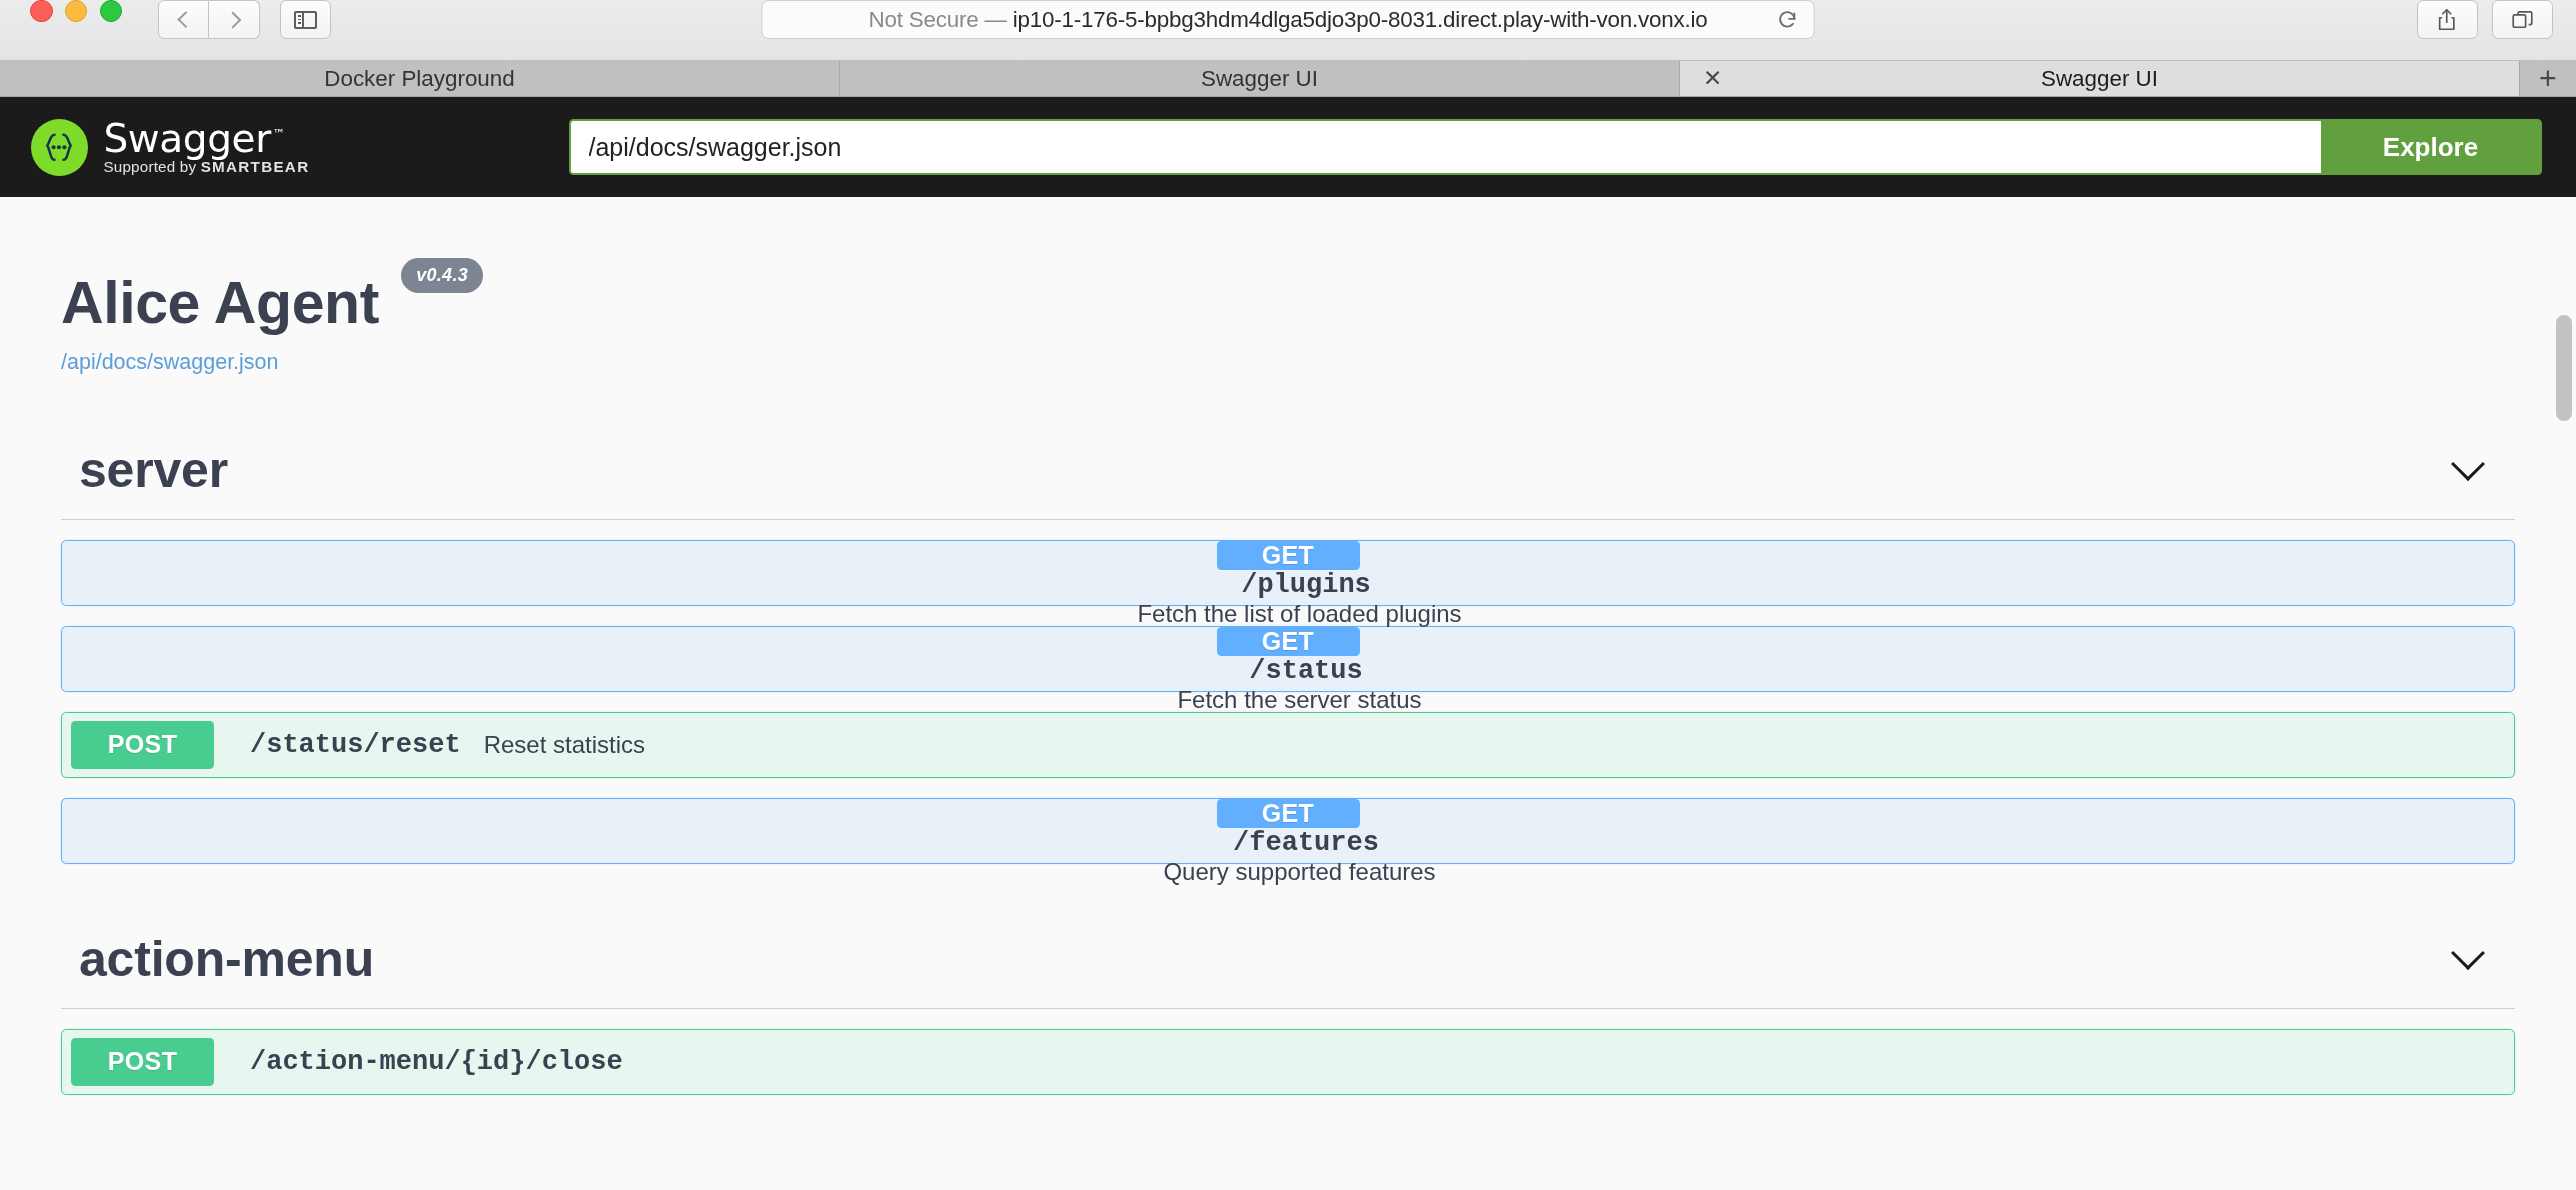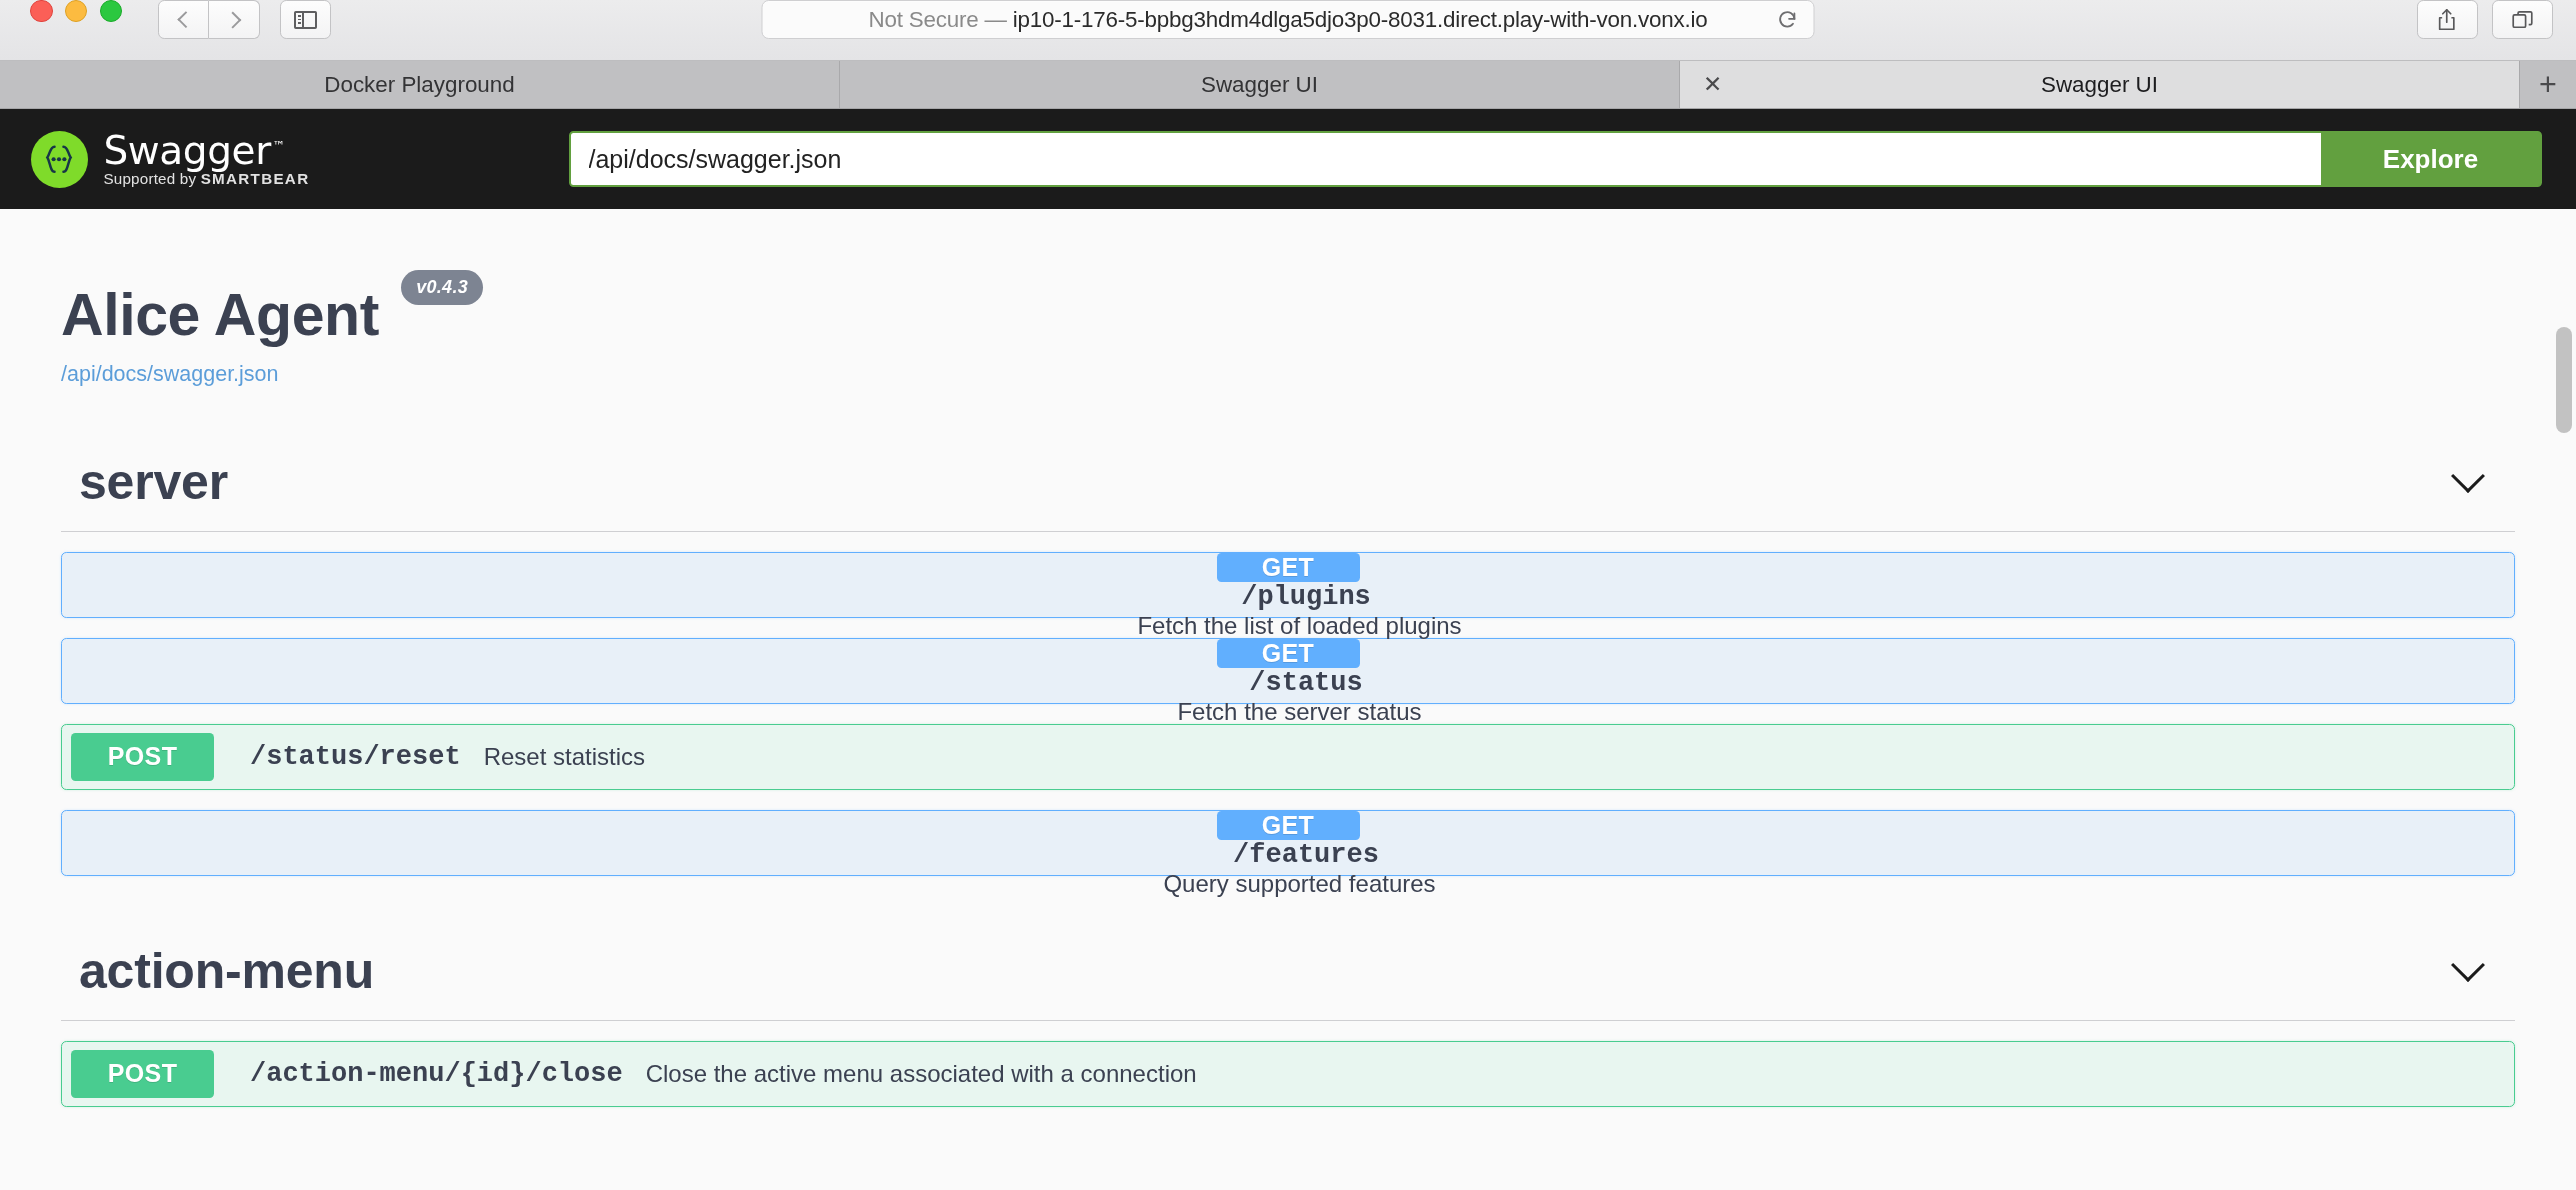--- a/index.html
+++ b/index.html
@@ -114,21 +114,21 @@
     position: absolute;
     right: 23px;
     display: flex;
     gap: 14.3px;
   }
   .chrome-right .chrome-btn { width: 61px; border-radius: 6.3px; border-left: 0.9px solid #c3c3c5; }
 
   
   .tab-bar {
     width: 100%;
-    height: 48px;
+    height: 36px;
     background: #c0c0c2;
     display: flex;
     border-bottom: 0.9px solid #a6a6a8;
   }
   .tab {
     flex: 1;
     display: flex;
     align-items: center;
     justify-content: center;
     position: relative;
@@ -530,19 +530,18 @@
 
     <div class="tag-section">
       <div class="tag-header">
         <span class="tag-name">action-menu</span>
         <span class="tag-chevron"></span>
       </div>
 
       <div class="op-row post">
         <span class="op-method">POST</span>
         <span class="op-path">/action-menu/{id}/close</span>
-        <span class="op-desc">Close the active menu associated with a connection</span>
       </div>
     </div>
 
   </div>
 </div>
 
 
 </body></html>

